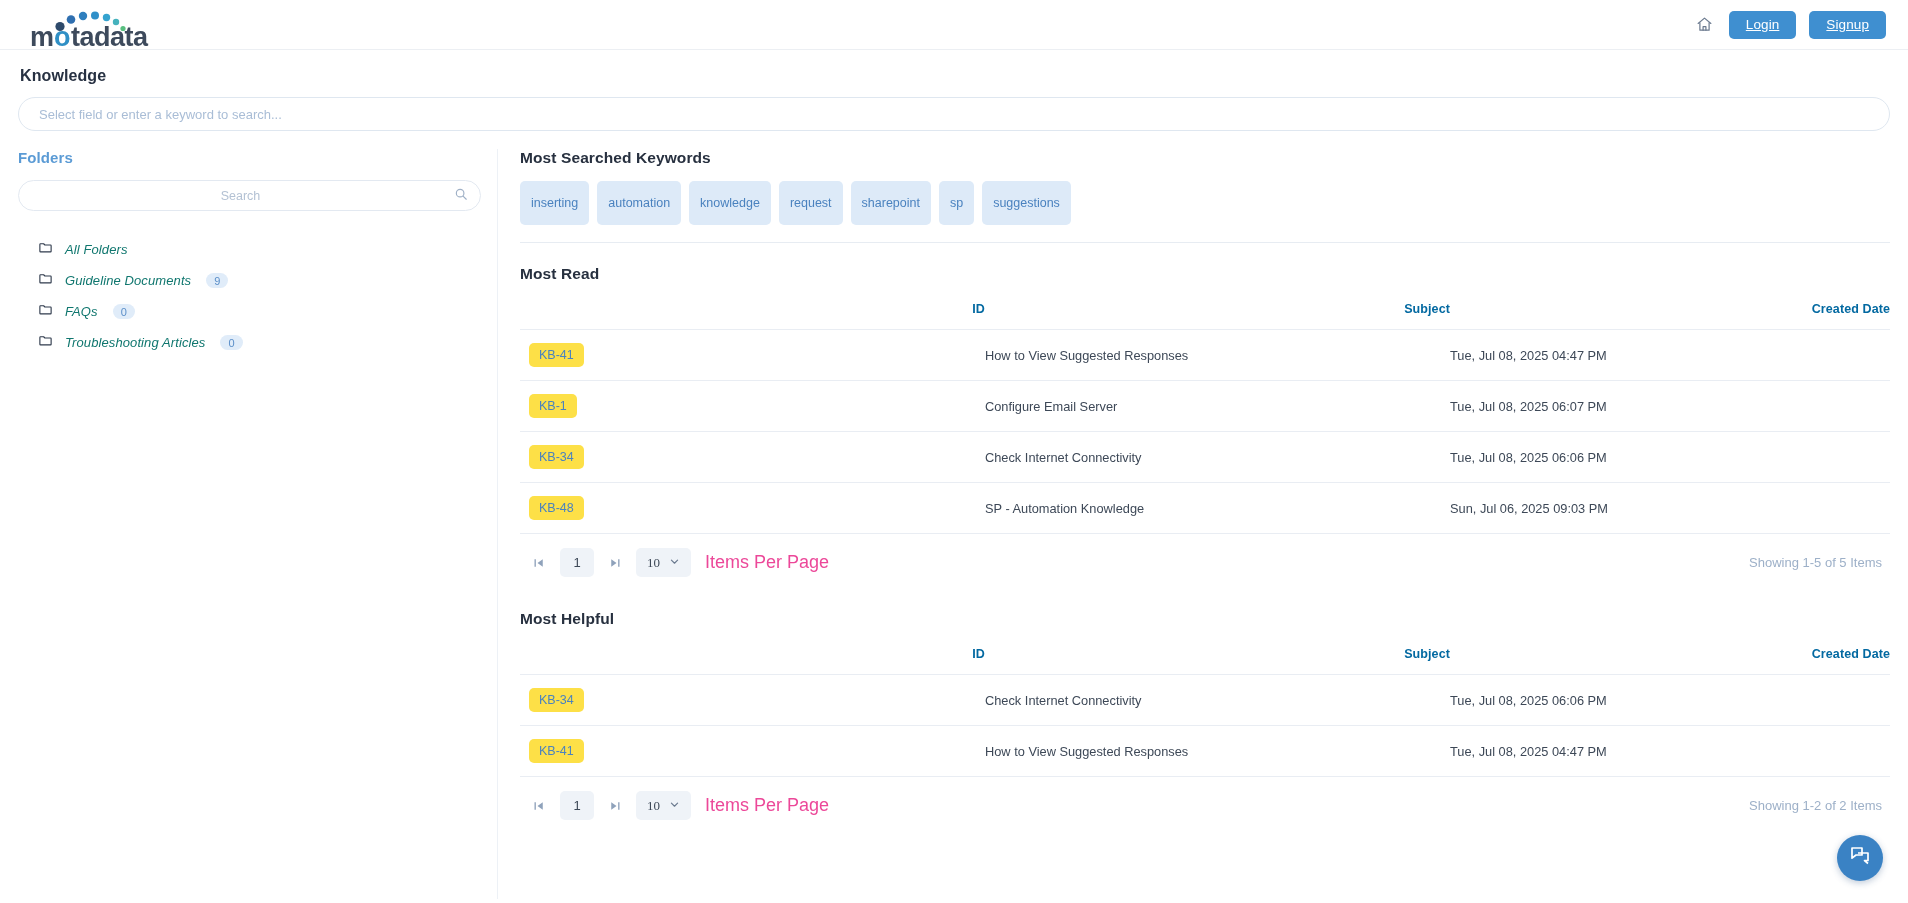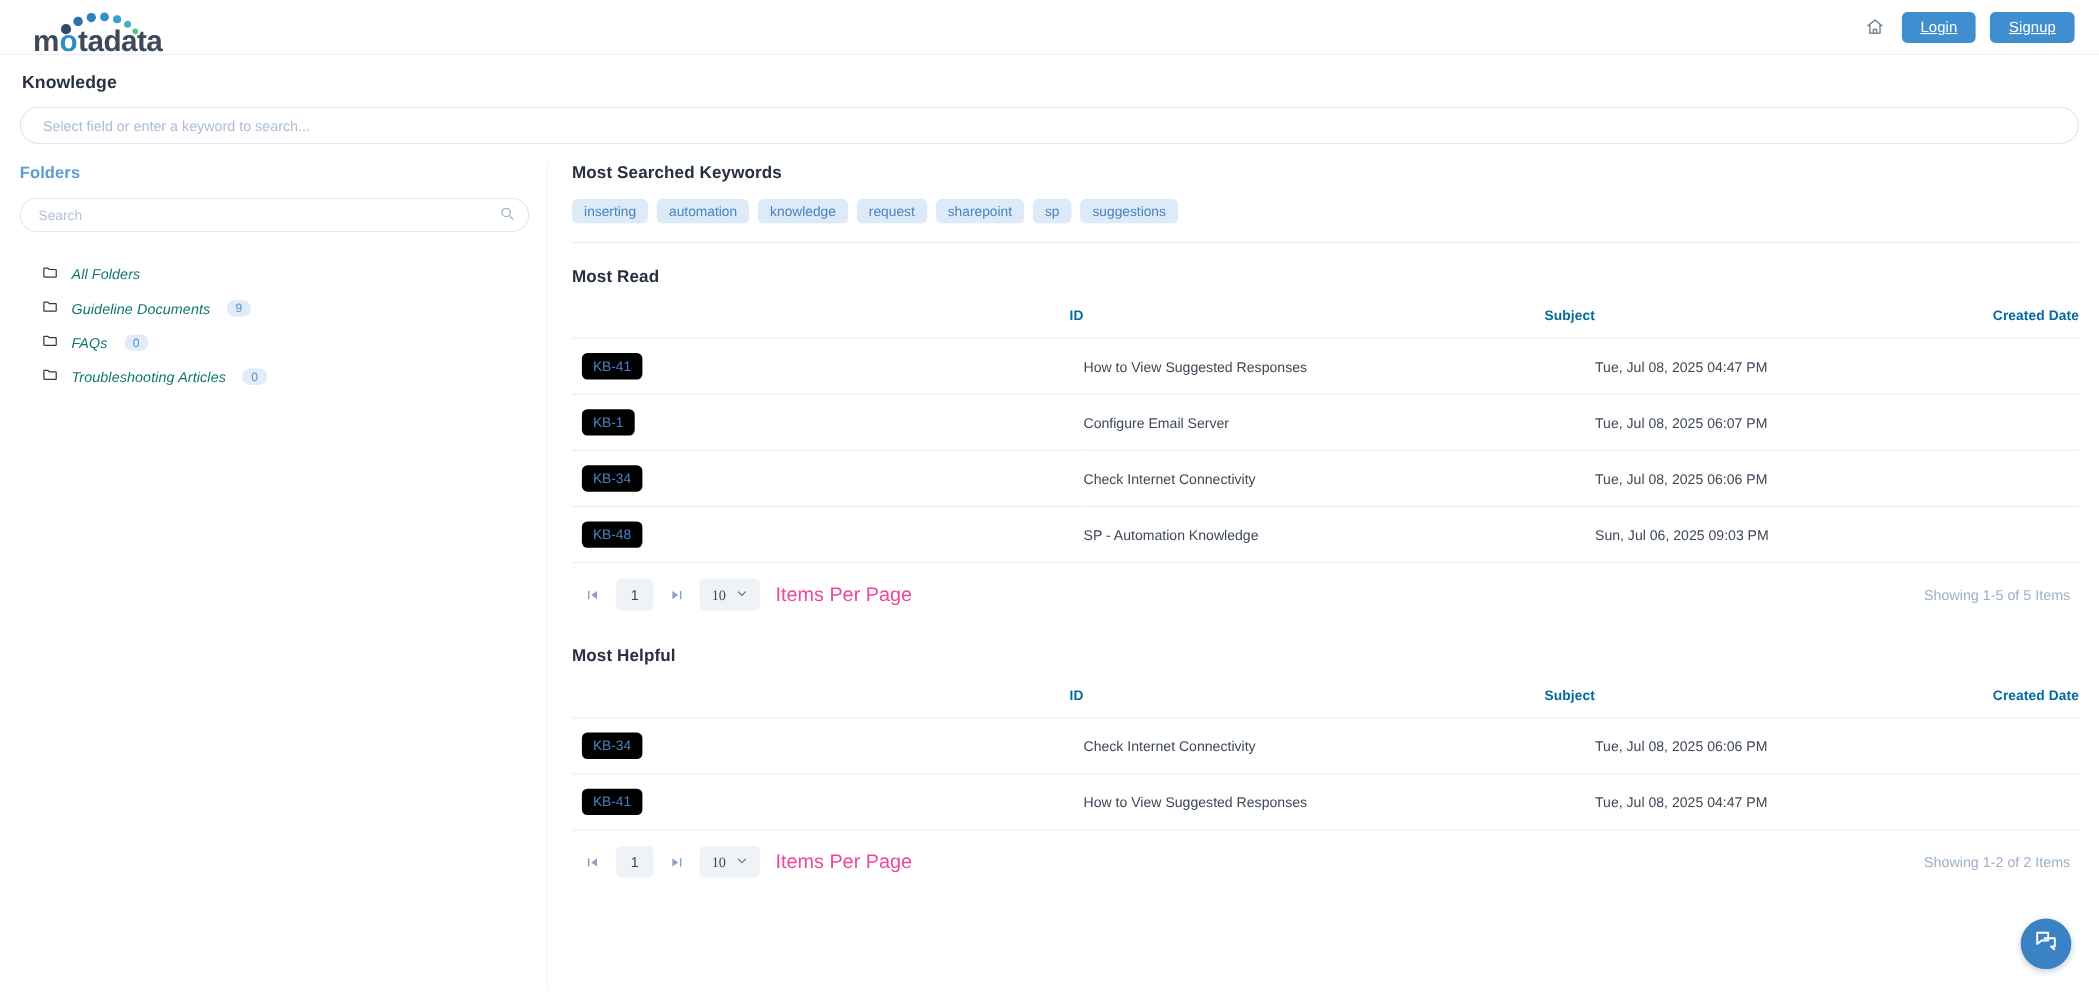--- a/index.html
+++ b/index.html
@@ -70,21 +70,21 @@
   
   .sidebar { width: 480px; flex: 0 0 480px; padding-right: 2px; border-right: 1px solid #edf1f6; }
   .sidebar-title { font-size: 15px; font-weight: bold; color: #5b9bd5; letter-spacing: .1px; margin-bottom: 14px; }
   .folder-search-box { position: relative; width: 463px; }
   .folder-search {
     width: 100%; height: 31px;
     border: 1px solid #e3e9f1; border-radius: 16px;
     padding: 0 34px 0 16px;
     font-size: 12.5px; color: #ec4899;
     font-family: "Liberation Sans", sans-serif;
-    outline: none; background: #fff;
+    outline: none; background: #fff; text-align: center;
   }
   .folder-search::placeholder { color: #b4c2d4; }
   .folder-search-icon { position: absolute; right: 13px; top: 7px; pointer-events: none; }
 
   .folder-list { margin-top: 23px; }
   .folder-item {
     display: flex; align-items: center; gap: 12px;
     height: 31px; padding-left: 20px; cursor: pointer;
   }
   .folder-label { font-size: 13px; color: #0f766e; letter-spacing: .1px; font-style: italic; }
@@ -94,41 +94,41 @@
     padding: 1.5px 8px; margin-left: 3px; min-width: 22px; text-align: center;
   }
 
   
   .main { flex: 1; padding-left: 22px; overflow: hidden; }
   .section-title { font-size: 15.5px; font-weight: bold; color: #27303f; letter-spacing: .1px; }
 
   .chips { display: flex; flex-wrap: wrap; gap: 8px; margin-top: 14px; }
   .chip {
     background: #ddeaf8; color: #4a82bf;
-    border-radius: 5px; padding: 4px 11px;
+    border-radius: 5px; padding: 15px 11px;
     font-size: 12.5px; cursor: pointer;
   }
   .divider { height: 1px; background: #e7ecf2; margin-top: 17px; }
 
   
   .table-block { margin-top: 22px; }
   .tbl { width: 100%; border-collapse: collapse; table-layout: fixed; }
   .tbl th {
     text-align: right; font-size: 12.5px; font-weight: bold;
     color: #0369a1; padding: 0 0 13px 0; letter-spacing: .1px;
   }
   .tbl th:nth-child(1), .tbl td:nth-child(1) { width: 465px; padding-left: 9px; }
   .tbl th:nth-child(2), .tbl td:nth-child(2) { width: 465px; }
   .tbl td {
     font-size: 12.8px; color: #3d4857;
     border-top: 1px solid #e9edf3;
     height: 51px; vertical-align: middle;
   }
   .id-badge {
-    display: inline-block; background: #000000; color: #4a82bf;
+    display: inline-block; background: #fde047; color: #4a82bf;
     font-size: 12.5px; border-radius: 5px; padding: 5px 10px; cursor: pointer;
   }
   .tbl tbody tr:last-child td { border-bottom: 1px solid #e9edf3; }
 
   
   .pager {
     display: flex; align-items: center; justify-content: space-between;
     padding: 14px 8px 0 8px;
   }
   .pager-left { display: flex; align-items: center; gap: 10px; }

